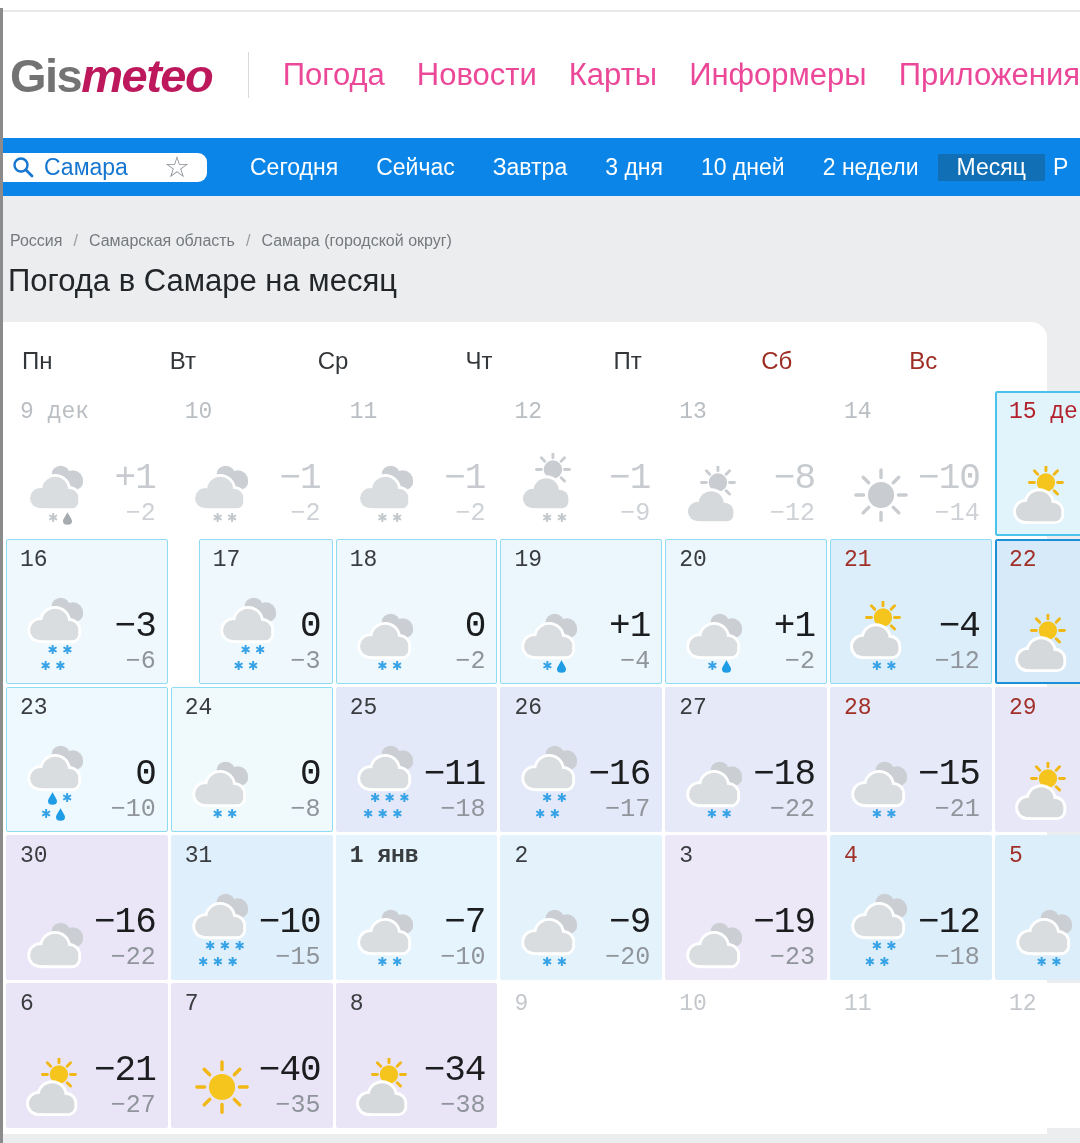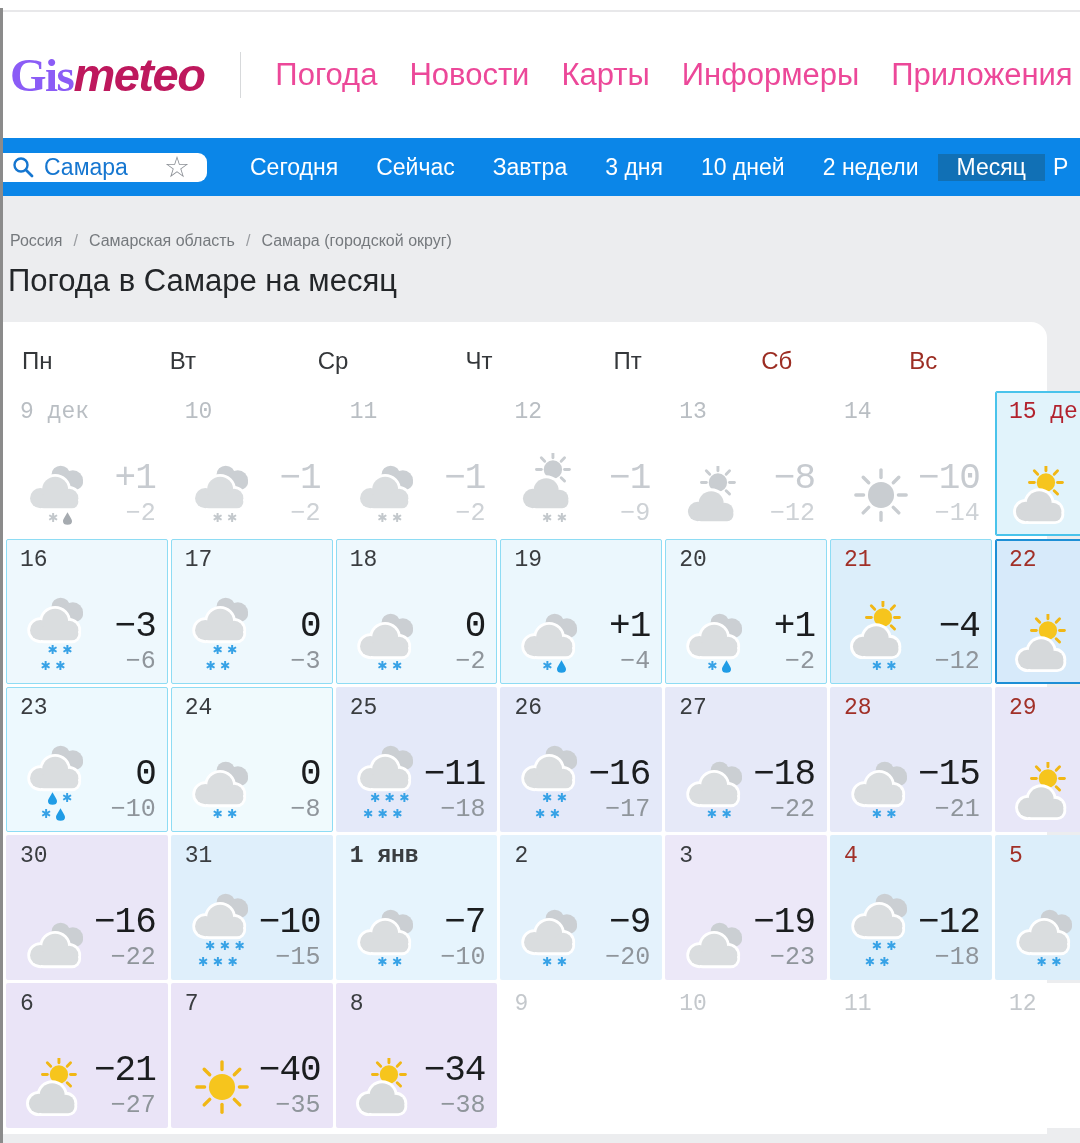--- a/index.html
+++ b/index.html
@@ -7,21 +7,21 @@
     width:1080px; height:1143px; overflow:hidden; position:relative;
     background:#ffffff; font-family:"Liberation Sans", sans-serif;
     -webkit-font-smoothing:antialiased;
   }
   .left-edge { position:absolute; left:0; top:8px; bottom:0; width:3px; background:#8b8b8b; z-index:60; }
   .top-strip { height:10px; background:#ffffff; border-bottom:2px solid #e8e8ea; }
 
   
   .site-header { height:126px; background:#ffffff; display:flex; align-items:center; padding-left:10px; }
   .logo { font-size:47px; font-weight:bold; letter-spacing:-1.5px; line-height:1; white-space:nowrap; }
-  .logo .gis { color:#8b5cf6;font-family:Liberation Serif, serif; }
+  .logo .gis { color:#737373; }
   .logo .meteo { color:#be185d;font-style:italic; }
   .hdr-divider { width:1px; height:46px; background:#d7d9db; margin:0 34px 0 36px; }
   .main-nav { display:flex; gap:32px; font-size:31px; color:#ec4899; }
   .main-nav .nav-item { cursor:pointer; }
 
   
   .toolbar { height:58px; background:#0b86e8; display:flex; align-items:center; position:relative; }
   .search-box { width:207px; margin:5px 0; background:#ffffff; border-radius:0 9px 9px 0;
     display:flex; align-items:center; padding:0 10px 0 12px; box-sizing:border-box; flex:none; }
   .search-box input { border:0; outline:0; width:116px; font-size:23px; color:#1576d0;
@@ -407,21 +407,21 @@
                   <span class="pp-s">✱</span>
                 </div>
               </div>
             </div>
             <div class="temp-col">
               <div class="tmax">−3</div>
               <div class="tmin">−6</div>
             </div>
           </div>
         </div>
-        <div class="cell day b-cyan" style="background: rgb(238, 248, 253);">
+        <div class="cell day b-cyan" style="background: rgb(238, 248, 253); margin-left: 28px;">
           <div class="cell-date">17</div>
           <div class="cell-body">
             <div class="icon-col">
               <svg width="68" height="52" viewBox="0 0 72 56">
       <g fill="#cbcfd3">
                   <circle cx="40" cy="15" r="10"></circle>
                   <circle cx="53" cy="21" r="11"></circle>
                   <rect x="38" y="16" width="26" height="14" rx="7"></rect>
                 </g>
       <g fill="#fff" stroke="#fff" stroke-width="6">

